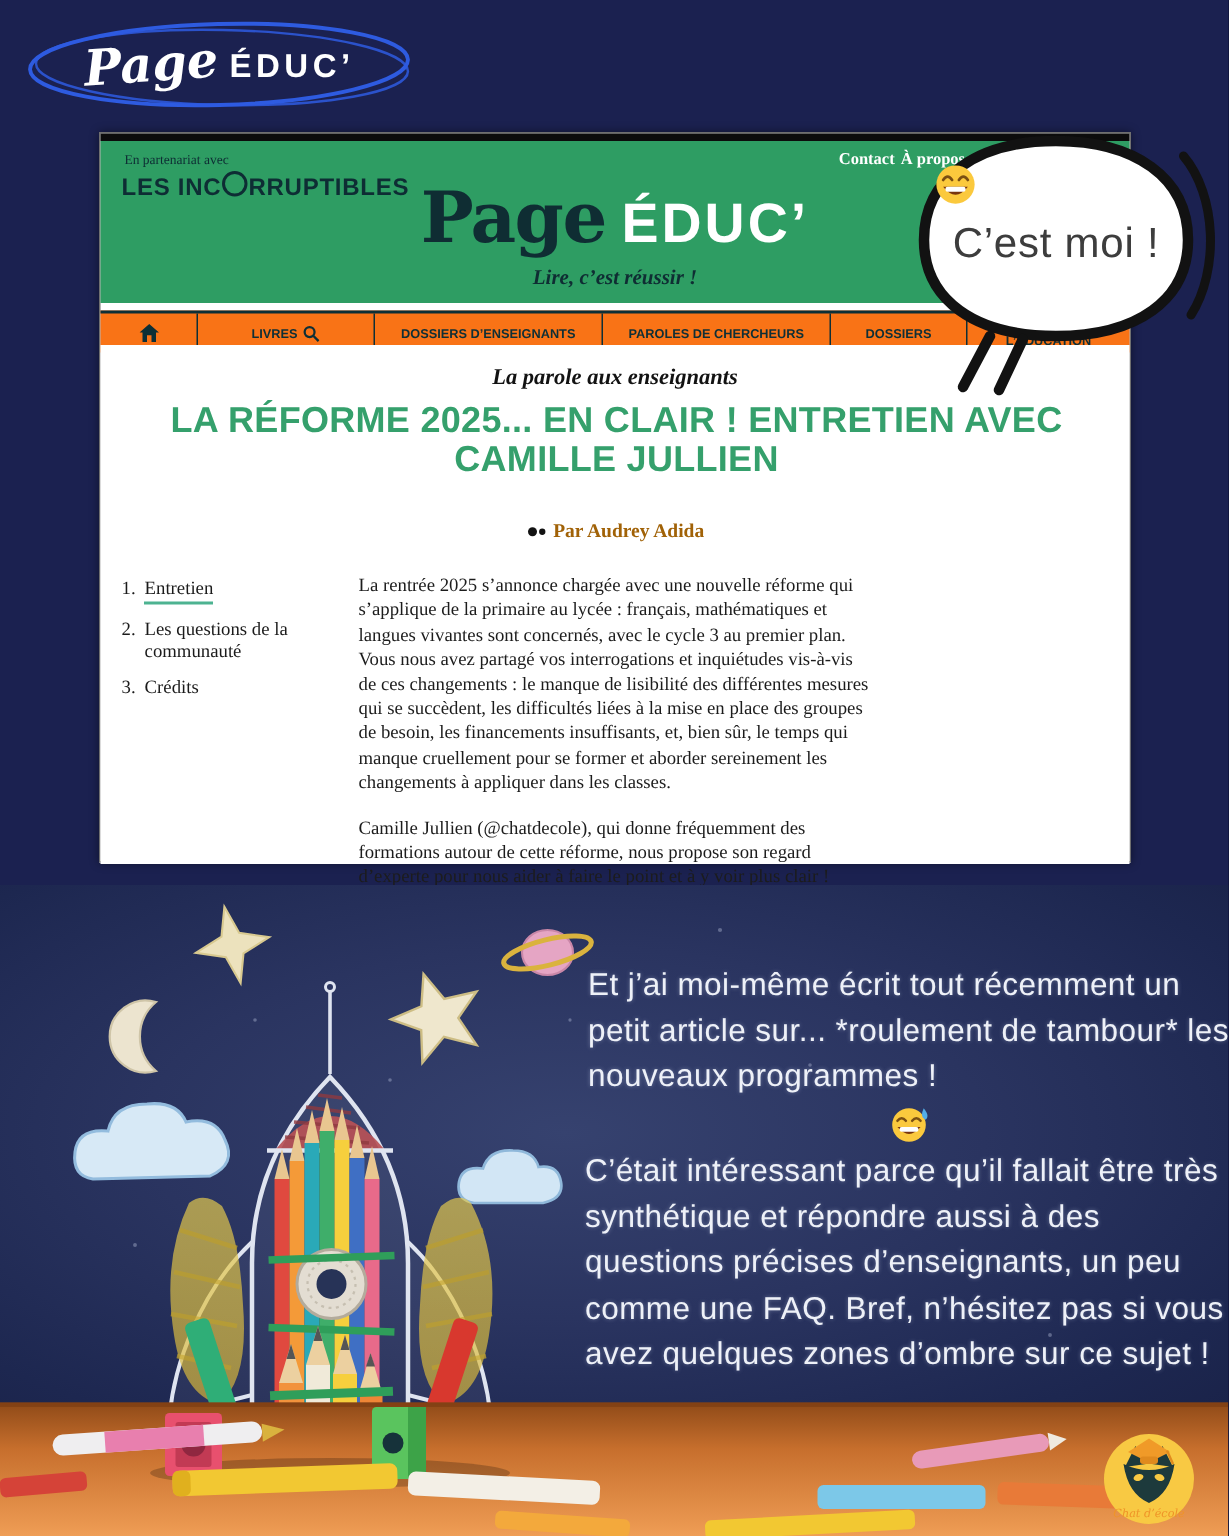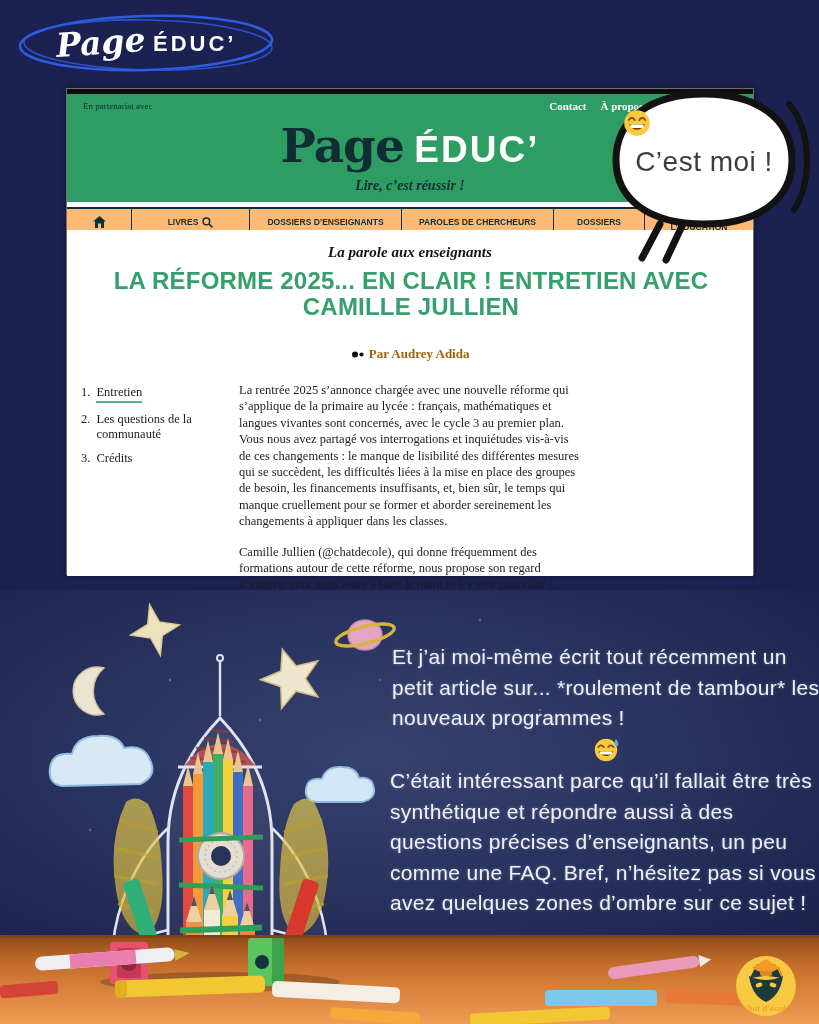--- a/index.html
+++ b/index.html
@@ -18,28 +18,28 @@
 
   
   .site-card{left:66px;top:88px;width:688px;height:487px;background:#fff;
     border:1px solid #6f6f6f;box-sizing:border-box;box-shadow:0 0 6px rgba(0,0,0,.45);}
   .site-topstrip{left:0;top:0;width:100%;height:5px;background:#0c0c0c;}
   .site-header{left:0;top:5px;width:100%;height:108px;background:#2e9d63;color:#0e2d34;}
   .partner-kicker{left:16px;top:7px;font-family:"Liberation Serif",serif;font-size:9px;color:#0e2d34;}
   .partner-logo{left:14px;top:20px;font-size:16px;font-weight:700;letter-spacing:.5px;color:#0e2d34;}
   .partner-logo .ring{display:inline-block;width:13px;height:13px;border:2.2px solid #0e2d34;
     border-radius:50%;vertical-align:-1px;margin:0 .5px;}
-  .header-menu{right:96px;top:6px;display:flex;gap:14px;color:#fff;
+  .header-menu{right:96px;top:6px;display:flex;gap:4px;color:#fff;
     font-family:"Liberation Serif",serif;font-weight:700;font-size:11px;}
   .masthead{left:0;top:24px;width:100%;text-align:center;white-space:nowrap;}
   .mast-script{font-family:"DejaVu Serif",serif;font-weight:700;font-size:47px;color:#0f2d33;letter-spacing:-1px;}
   .mast-caps{font-size:37px;font-weight:700;color:#fff;letter-spacing:2px;margin-left:6px;}
   .tagline{left:0;top:84px;width:100%;text-align:center;font-family:"Liberation Serif",serif;
     font-style:italic;font-weight:700;font-size:14px;color:#0f2d33;}
-  .nav-bar{left:0;top:113px;width:100%;height:28px;background:#fdba74;display:flex;
+  .nav-bar{left:0;top:113px;width:100%;height:28px;background:#f97316;display:flex;
     border-top:2px solid #0e2f36;box-sizing:border-box;}
   .nav-item{display:flex;align-items:center;justify-content:center;gap:4px;
     font-size:8.5px;font-weight:700;color:#0e2f36;border-left:1.5px solid #0e2f36;
     box-sizing:border-box;text-align:center;padding:0 3px;}
   .nav-item:first-child{border-left:none;}
   .site-content{left:0;top:141px;width:100%;height:346px;background:#fff;}
   .article-kicker{left:0;top:14px;width:100%;text-align:center;font-family:"Liberation Serif",serif;
     font-style:italic;font-weight:700;font-size:15px;color:#121212;}
   .article-title{left:44px;top:38px;width:600px;text-align:center;color:#35a06c;
     font-size:24px;font-weight:700;line-height:26px;letter-spacing:.2px;}
@@ -82,20 +82,21 @@
       <span class="logo-script">Page</span>
       <span class="logo-caps">ÉDUC’</span>
     </div>
   </div>
 
   <div class="abs site-card">
     <div class="abs site-topstrip"></div>
 
     <div class="abs site-header">
       <div class="abs partner-kicker">En partenariat avec</div>
+      <div class="abs partner-logo"><span>LES INC</span><span class="ring"></span><span>RRUPTIBLES</span></div>
 
       <div class="abs header-menu">
         <span>Contact</span>
         <span>À propos ▼</span>
       </div>
 
       <div class="abs tagline">Lire, c’est réussir !</div>
       <div class="abs masthead">
         <span class="mast-script">Page</span>
         <span class="mast-caps">ÉDUC’</span>

